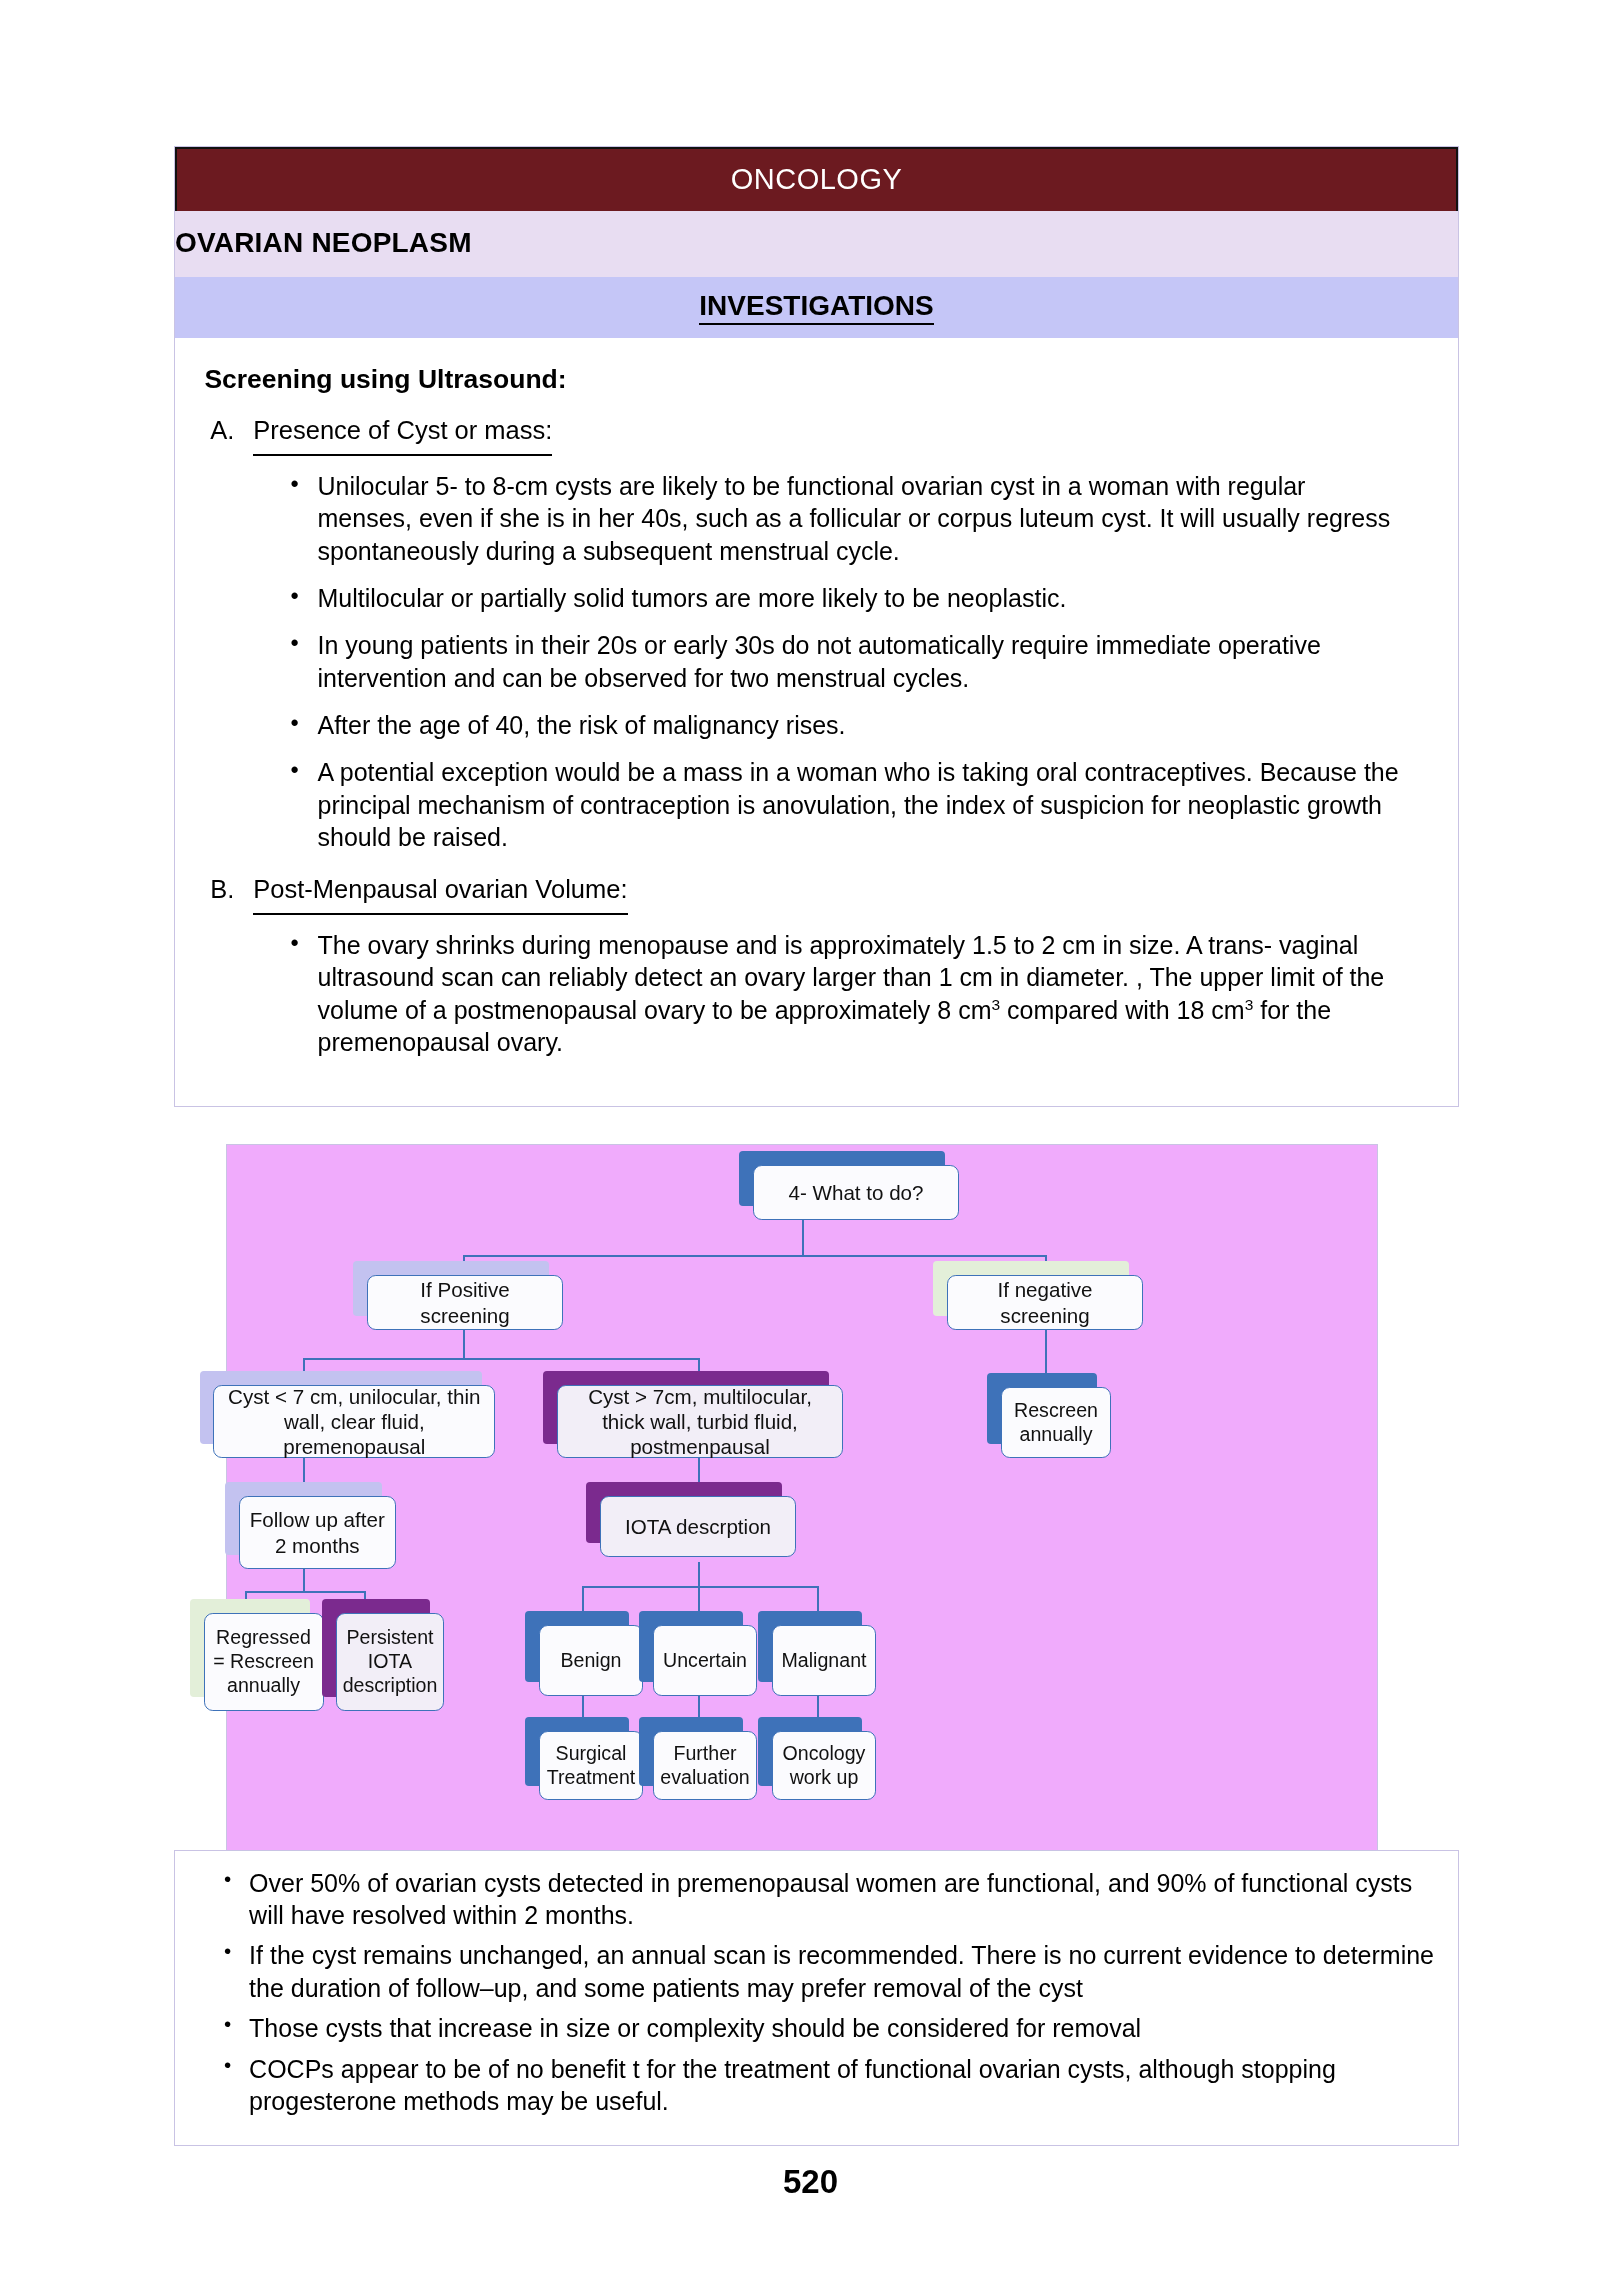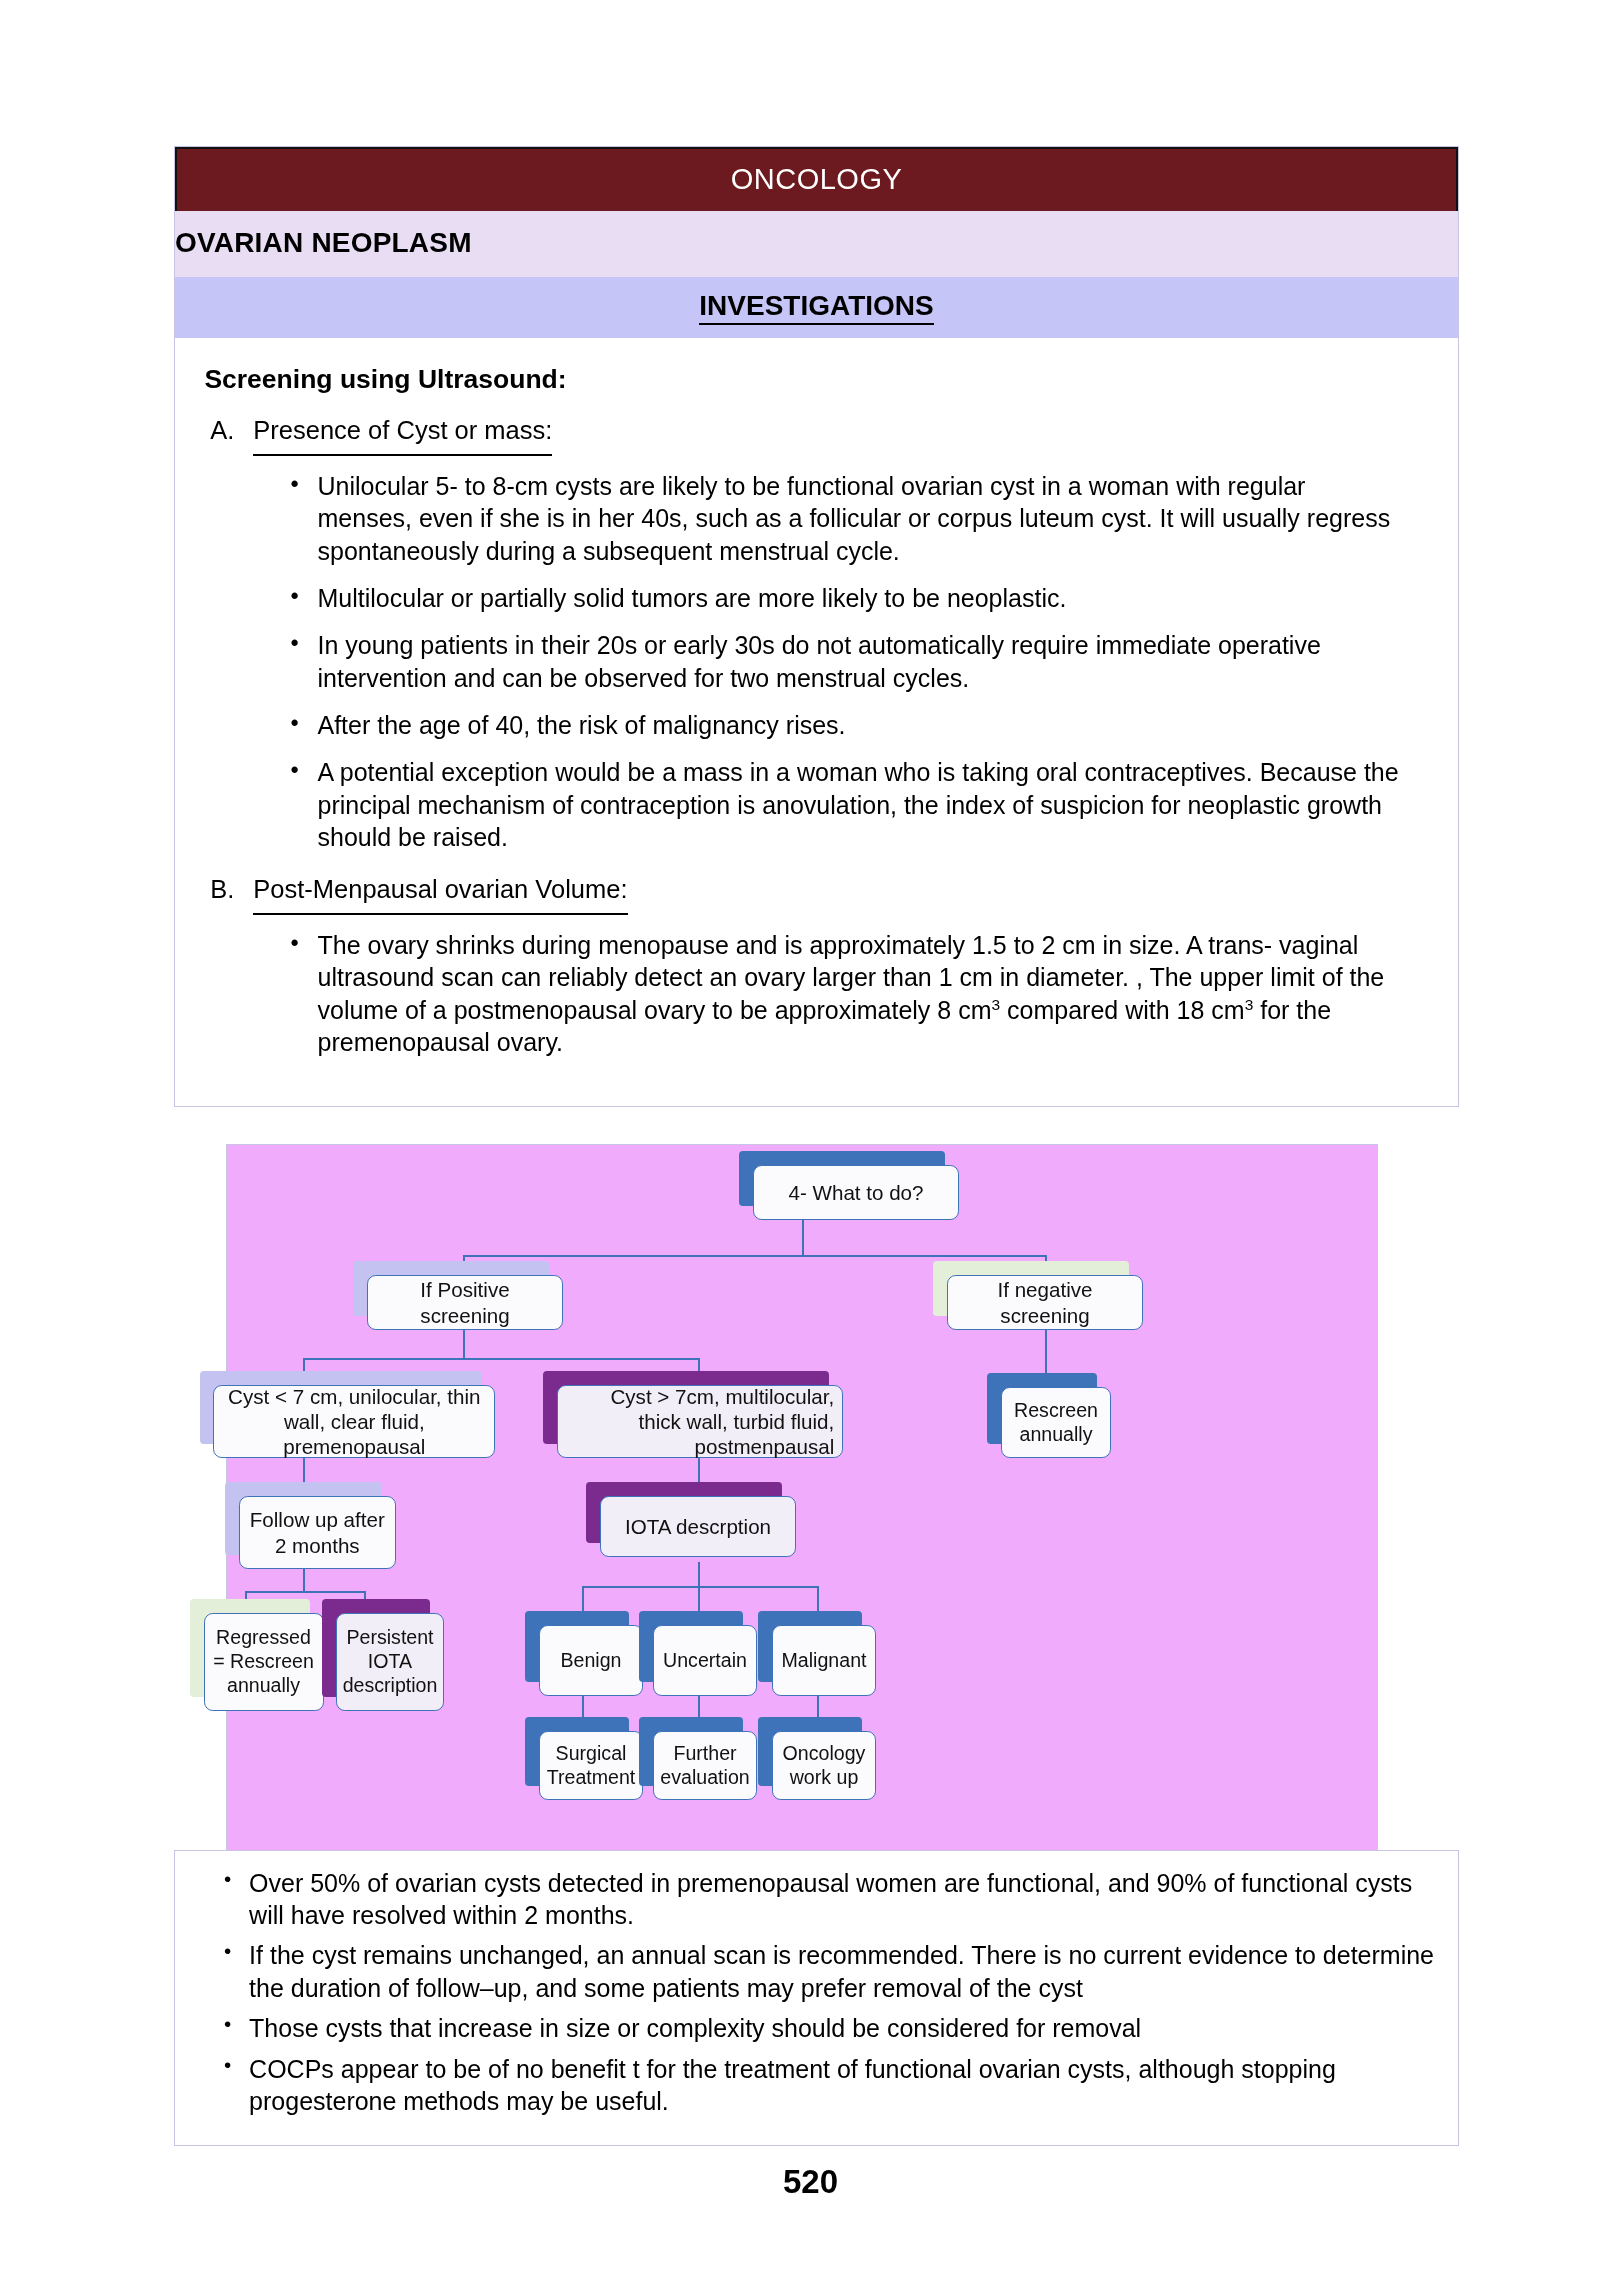--- a/index.html
+++ b/index.html
@@ -318,21 +318,21 @@
 
       <div class="node" style="left:-13.7px; top:240px; width:282px; height:73px;">
         <div class="shadow sh-lilac"></div>
         <div class="box">
             <span class="lbl">Cyst &lt; 7 cm, unilocular, thin wall, clear fluid, premenopausal</span>
           </div>
       </div>
 
       <div class="node" style="left:330px; top:240px; width:286px; height:73px;">
         <div class="shadow sh-purple"></div>
-        <div class="box" style="background:#f2eef7;text-align:right;">
+        <div class="box" style="background:#f2eef7;">
             <span class="lbl">Cyst &gt; 7cm, multilocular, thick wall, turbid fluid, postmenpausal</span>
           </div>
       </div>
 
       <div class="node small" style="left:774px; top:242px; width:110px; height:71px;">
         <div class="shadow sh-blue"></div>
         <div class="box">
             <span class="lbl">Rescreen annually</span>
           </div>
       </div>

